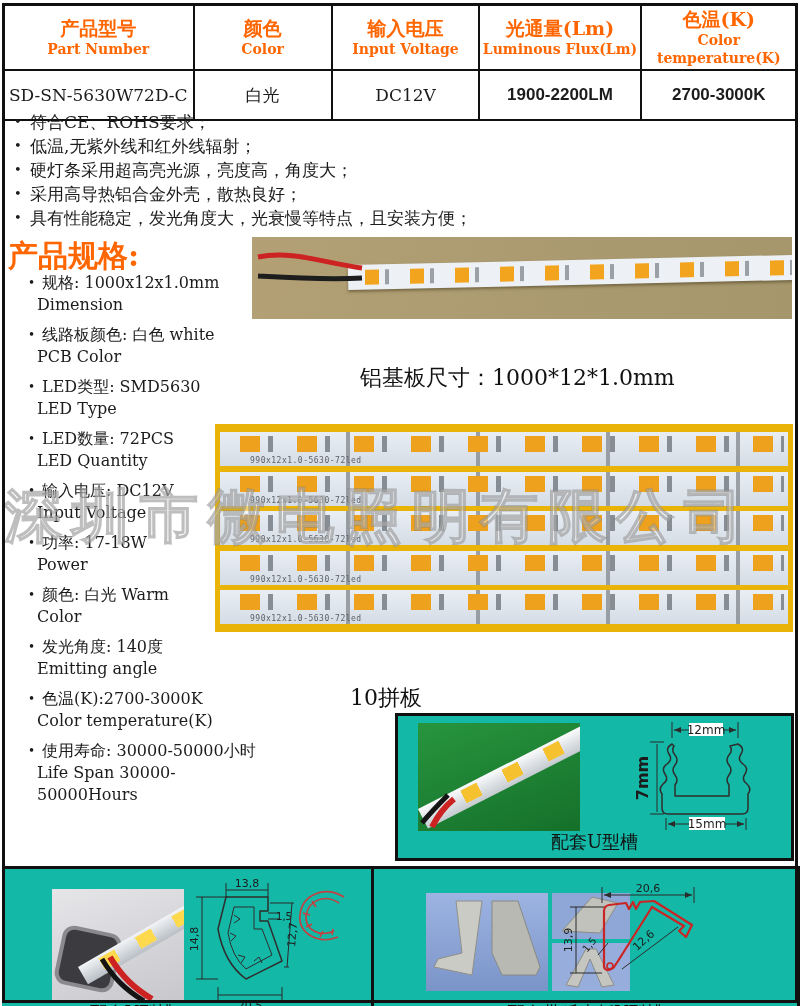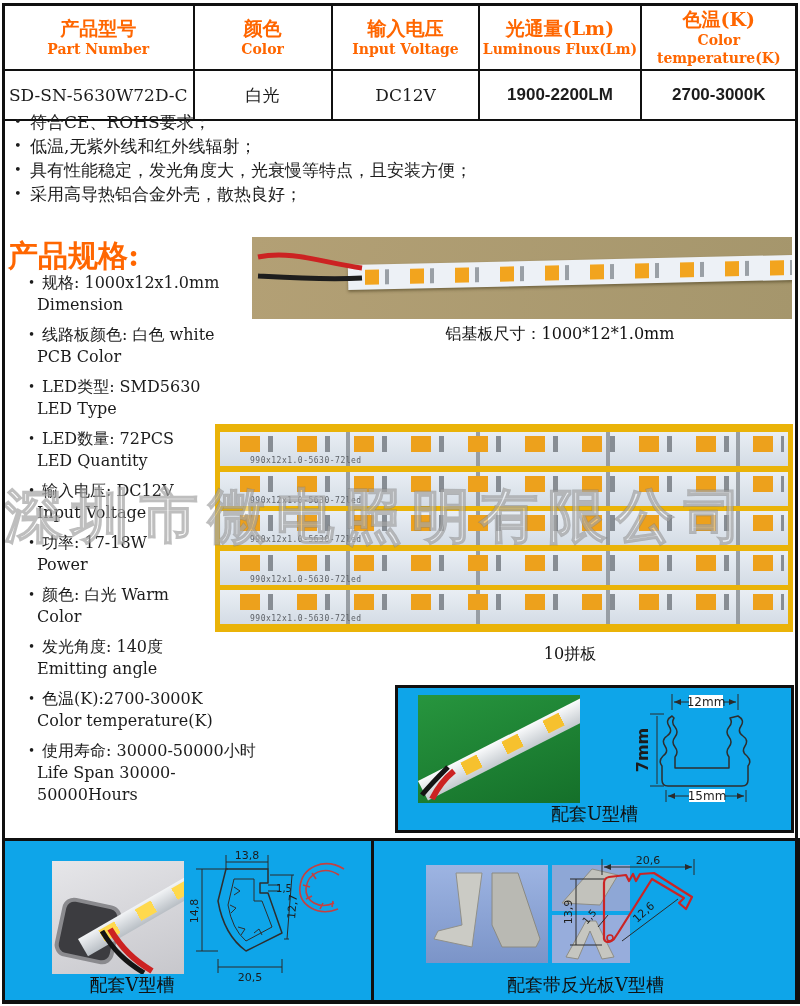--- a/index.html
+++ b/index.html
@@ -33,30 +33,30 @@
      background:repeating-linear-gradient(90deg,transparent 0 9px,#f2a41e 9px 23px,transparent 23px 29px,#9aa0a6 29px 33px,transparent 33px 45px);}
   #panel-photo{left:215px;top:424px;width:578px;height:208px;background:#eab308;z-index:1;padding:0;}
   .pwrap{position:absolute;left:5px;top:8px;right:5px;bottom:8px;display:flex;flex-direction:column;justify-content:space-between;}
   .pstrip{position:relative;height:34px;background:
      repeating-linear-gradient(90deg,rgba(140,146,152,0) 0 126px,rgba(140,146,152,.85) 126px 130px),
      linear-gradient(180deg,#e9eef4,#d4dce5);}
   .pstrip .chips{position:absolute;left:8px;right:4px;top:4px;height:16px;
      background:repeating-linear-gradient(90deg,transparent 0 12px,#eda11c 12px 32px,transparent 32px 40px,#878d94 40px 45px,transparent 45px 57px);}
   .pstrip .plabel{position:absolute;left:30px;bottom:1px;font-size:8px;color:#5d6166;font-family:"DejaVu Sans Mono",monospace;letter-spacing:.5px;}
   
-  .caption{position:absolute;font-size:16px;color:#111;z-index:6;text-align:center;}
+  .caption{position:absolute;font-size:22px;color:#111;z-index:6;margin-top:39px;}
   #cap-strip{left:360px;top:324px;width:400px;}
   #cap-panel{left:350px;top:644px;width:440px;}
   .boxcap{position:absolute;bottom:4px;font-size:18px;text-align:center;color:#111;}
   
   #watermark{position:absolute;left:4px;top:478px;width:796px;z-index:20;white-space:nowrap;overflow:hidden;
      font-size:58px;font-weight:bold;letter-spacing:10px;color:rgba(255,255,255,.42);
      -webkit-text-stroke:1.3px rgba(125,125,125,.5);pointer-events:none;}
   
-  .secbox{position:absolute;background:#0ea5e9;border:3px solid #101010;z-index:5;}
+  .secbox{position:absolute;background:#14b8a6;border:3px solid #101010;z-index:5;margin-top:28px;}
   #u-box{left:395px;top:685px;width:393px;height:142px;}
   #u-photo{left:20px;top:7px;width:162px;height:108px;background:linear-gradient(160deg,#27953e,#15702a);}
   #u-photo .bar{position:absolute;left:0px;top:86px;width:230px;height:22px;transform:rotate(-27deg);transform-origin:left top;
      background:linear-gradient(180deg,#fafbfc,#c4cacf);}
   #u-photo .bar .chips{position:absolute;left:36px;right:0;top:3px;height:14px;
      background:repeating-linear-gradient(90deg,transparent 0 10px,#f6c12e 10px 28px,transparent 28px 46px);}
   #v-box{left:2px;top:838px;width:369px;height:160px;border-left:none;}
   #v-photo{left:50px;top:20px;width:132px;height:113px;background:linear-gradient(160deg,#e6e6e9,#c7c7cc);}
   #v-photo .endcap{position:absolute;left:6px;top:40px;width:52px;height:52px;background:#3c3c40;border:4px solid #8a8a8e;border-radius:12px;transform:rotate(12deg);}
   #v-photo .bar{position:absolute;left:26px;top:78px;width:150px;height:20px;transform:rotate(-30deg);transform-origin:left top;
@@ -117,22 +117,23 @@
       <td>DC12V</td>
       <td class="bignum">1900-2200LM</td>
       <td class="bignum">2700-3000K</td>
     </tr>
   </tbody>
     </table>
 
   <ul class="features">
     <li>符合CE、ROHS要求；</li>
     <li>低温,无紫外线和红外线辐射；</li>
+    <li>硬灯条采用超高亮光源，亮度高，角度大；</li>
+    <li>采用高导热铝合金外壳，散热良好；</li>
     <li>具有性能稳定，发光角度大，光衰慢等特点，且安装方便；</li>
-    <li>采用高导热铝合金外壳，散热良好；</li>
   </ul>
 
   <div class="spec-head">产品规格:</div>
 
   <ul class="speclist">
     <li>
         <div class="zh">规格: 1000x12x1.0mm</div>
         <div class="en">Dimension</div>
       </li>
     <li>

